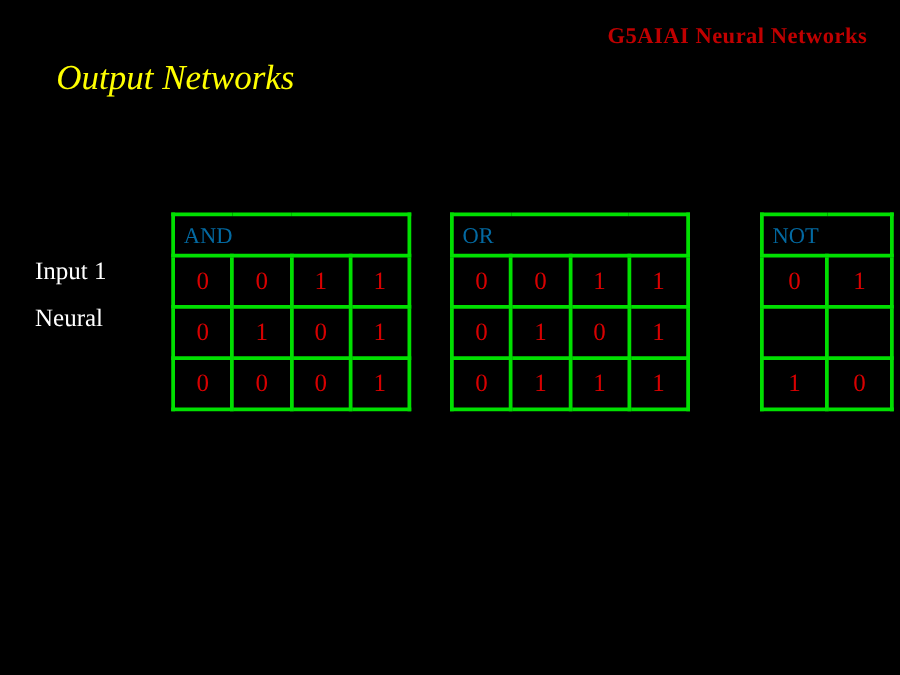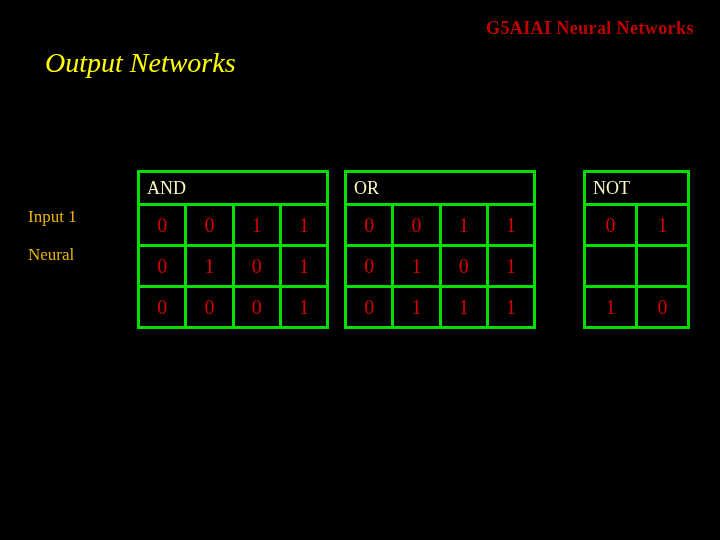--- a/index.html
+++ b/index.html
@@ -44,22 +44,22 @@
   #row-labels {
     position: absolute;
     left: 28px;
     top: 198px;
     width: 110px;
   }
   .row-label {
     height: 38px;
     line-height: 38px;
     font-family: "Liberation Serif", serif;
-    font-size: 17px;
-    color: #eab308;
+    font-size: 20px;
+    color: #ffffff;
     white-space: nowrap;
   }
 
   
   .truth-table {
     position: absolute;
     border-collapse: collapse;
     table-layout: fixed;
   }
   .truth-table td {
@@ -69,30 +69,30 @@
     text-align: center;
     vertical-align: middle;
     font-family: "Liberation Serif", serif;
     font-size: 20px;
     color: #d80000;
   }
   .truth-table td.title-cell {
     text-align: left;
     padding-left: 7px;
     font-size: 18px;
-    color: #fef9c3;
+    color: #0369a1;
     height: 30px;
   }
 
   
   #table-and { left: 137px; top: 170px; width: 192px; }
   #table-and td { width: 48px; }
-  #table-or  { left: 344px; top: 170px; width: 192px; }
+  #table-or  { left: 360px; top: 170px; width: 192px; }
   #table-or td { width: 48px; }
-  #table-not { left: 583px; top: 170px; width: 107px; }
+  #table-not { left: 608px; top: 170px; width: 107px; }
   #table-not td { width: 57px; }
 </style>
 </head>
 <body>
 
 <div id="header-title">G5AIAI  Neural Networks</div>
 
 <div id="slide-title">Output Networks</div>
 
 <div id="row-labels">

